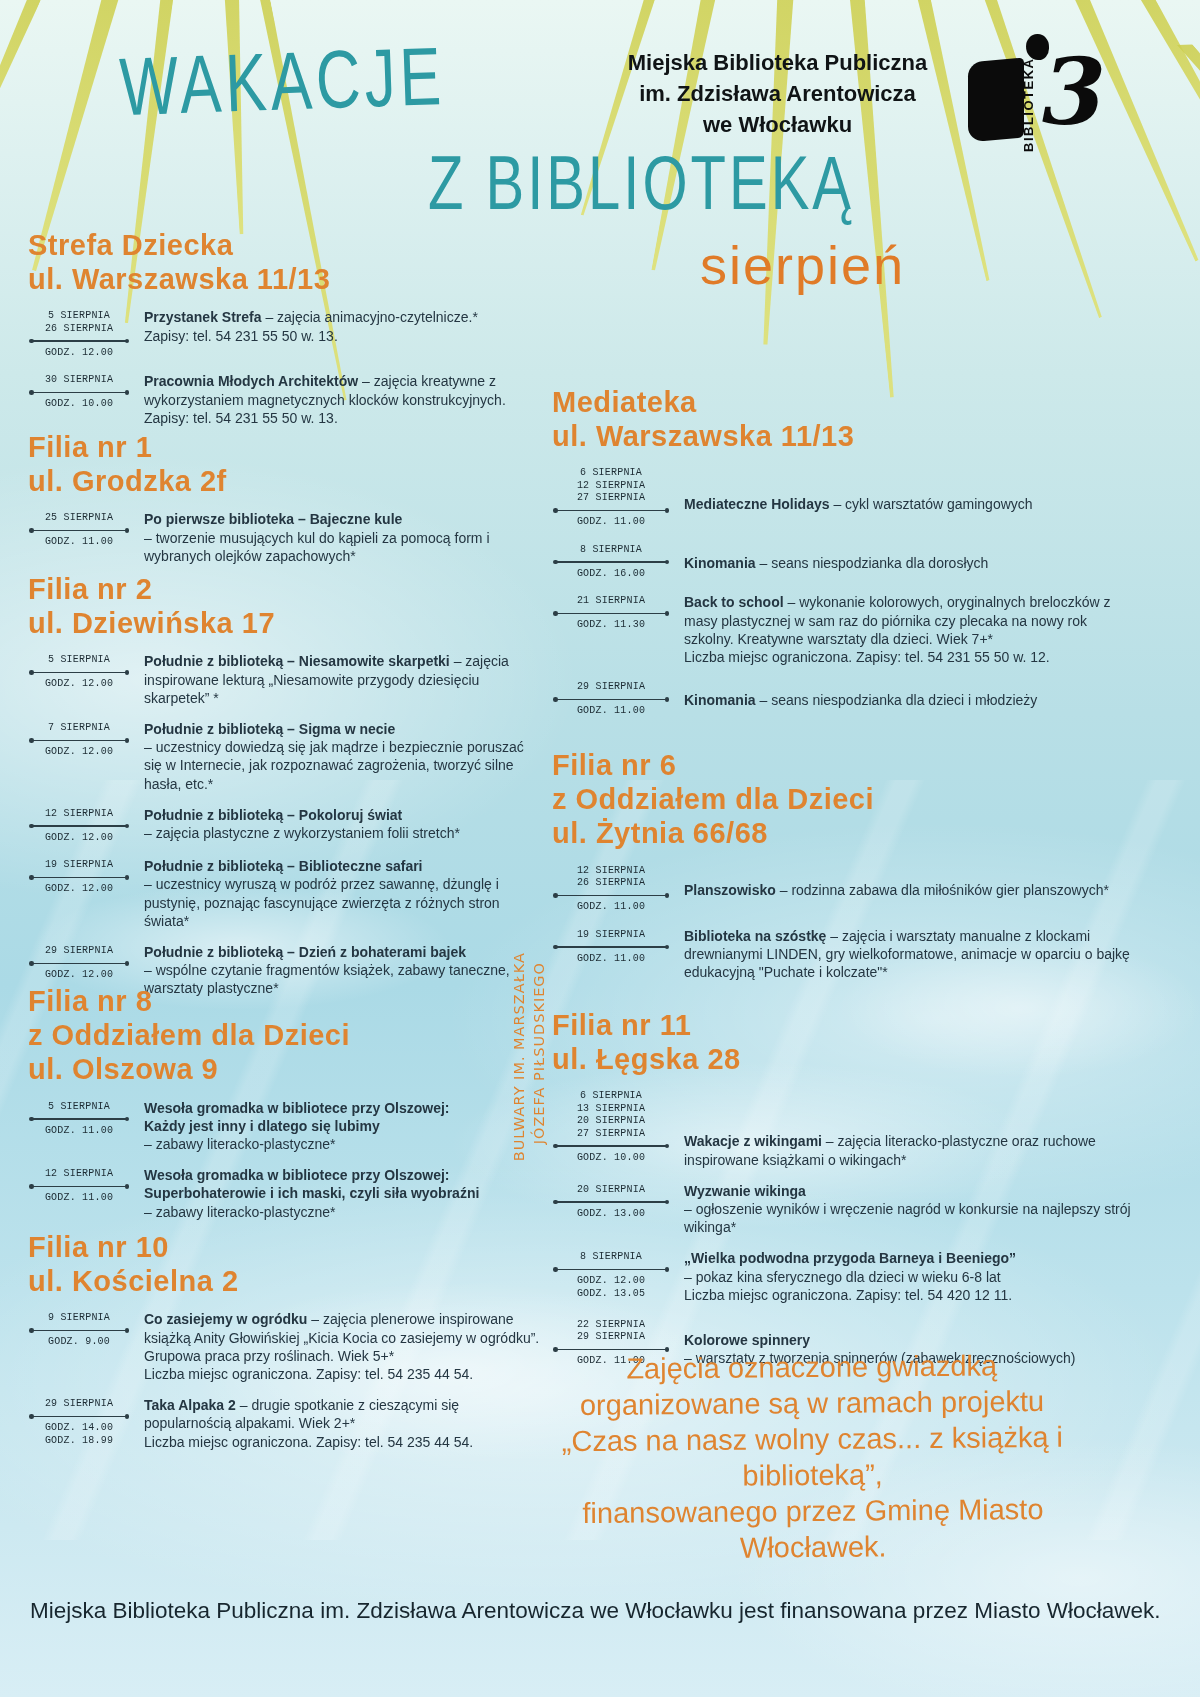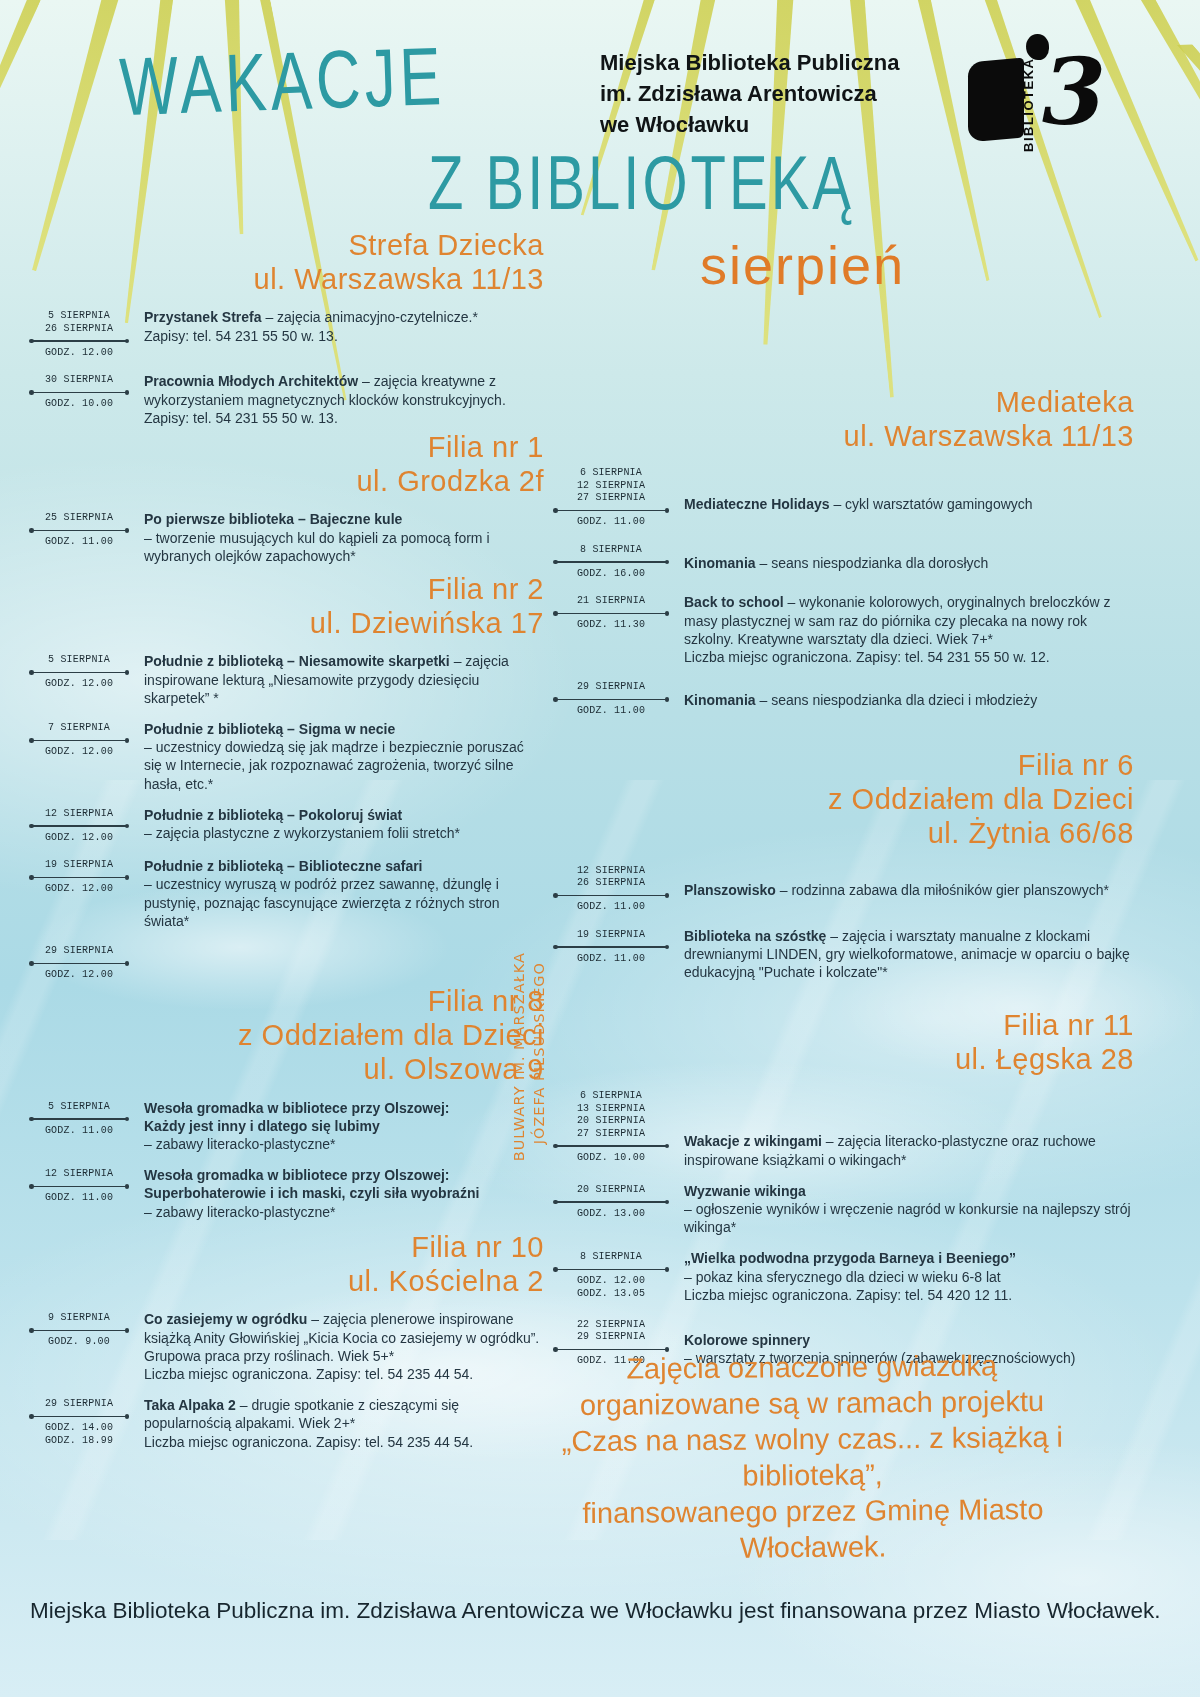--- a/index.html
+++ b/index.html
@@ -25,38 +25,38 @@
   .leaf{position:absolute;z-index:1;transform-origin:top center;
     clip-path:polygon(50% 0%,100% 4%,56% 100%,44% 100%);
     background:linear-gradient(180deg,#ccce4e,#dfe070);opacity:.88;}
   .content{position:absolute;inset:0;z-index:2;}
 
   .title1{position:absolute;left:118px;top:40px;font-size:62px;color:#2d9aa3;
     letter-spacing:4px;transform:rotate(-2deg) scaleY(1.32);transform-origin:left top;white-space:nowrap;}
   .title2{position:absolute;left:428px;top:138px;font-size:58px;color:#2d9aa3;
     letter-spacing:3px;transform:scaleY(1.32);transform-origin:left top;white-space:nowrap;}
   .month{position:absolute;left:700px;top:234px;font-size:54px;color:#e07b28;letter-spacing:2px;white-space:nowrap;}
-  .org{position:absolute;left:600px;top:48px;width:355px;text-align:left;
+  .org{position:absolute;left:600px;top:48px;width:355px;text-align:center;
     font-size:22px;font-weight:bold;color:#101416;line-height:1.4;white-space:pre-line;}
 
   .logo{position:absolute;left:966px;top:34px;width:140px;height:140px;}
   .logo-book{position:absolute;left:2px;top:26px;width:56px;height:80px;background:#0b0b0b;
     border-radius:14px 5px 6px 16px;transform:skewY(-5deg);}
   .logo-head{position:absolute;left:60px;top:0;width:23px;height:26px;background:#0b0b0b;border-radius:50% 50% 46% 54%;}
   .logo-word{position:absolute;left:55px;top:26px;height:92px;writing-mode:vertical-rl;transform:rotate(180deg);
     font-size:13px;font-weight:bold;letter-spacing:1.5px;color:#0b0b0b;}
   .logo-3{position:absolute;left:76px;top:12px;font-family:"DejaVu Serif",serif;font-style:italic;font-weight:bold;
     font-size:92px;line-height:1;color:#0b0b0b;}
 
   .col{position:absolute;}
   .sec{position:absolute;width:100%;}
   .col-left{left:28px;width:516px;}
   .col-right{left:552px;width:582px;}
-  .sec-title{white-space:pre-line;text-align:right;color:#df8430;font-size:29px;line-height:1.18;
-    margin:0 0 12px 0;letter-spacing:.5px;font-weight:normal;}
+  .sec-title{white-space:pre-line;text-align:left;color:#df8430;font-size:29px;line-height:1.18;
+    margin:0 0 12px 0;letter-spacing:.5px;font-weight:bold;}
   .event{display:flex;margin-bottom:13px;}
   .when{flex:0 0 102px;margin-right:14px;text-align:center;color:#1c2b33;padding-top:2px;}
   .col-right .when{flex:0 0 118px;}
   .dates,.times{white-space:pre-line;font-family:Liberation Mono, monospace;font-size:10px;line-height:1.25;letter-spacing:.2px;}
   .divider{position:relative;height:1.5px;background:#2c3e46;margin:5px 4px;}
   .divider::before,.divider::after{content:"";position:absolute;top:-1.5px;width:4.5px;height:4.5px;border-radius:50%;background:#2c3e46;}
   .divider::before{left:-3px;}
   .divider::after{right:-3px;}
   .desc{white-space:pre-line;font-size:14px;line-height:1.3;margin:0;flex:1;color:#243642;}
   .desc .b{font-weight:bold;}
@@ -182,20 +182,22 @@
           </div>
           <p class="desc"><span class="b">Południe z biblioteką – Biblioteczne safari</span><span>
 – uczestnicy wyruszą w podróż przez sawannę, dżunglę i pustynię, poznając fascynujące zwierzęta z różnych stron świata*</span></p>
         </div>
         <div class="event">
           <div class="when">
             <div class="dates">29 SIERPNIA</div>
             <div class="divider"></div>
             <div class="times">GODZ. 12.00</div>
           </div>
+          <p class="desc"><span class="b">Południe z biblioteką – Dzień z bohaterami bajek</span><span>
+– wspólne czytanie fragmentów książek, zabawy taneczne, warsztaty plastyczne*</span></p>
         </div>
       </div>
 
       <div class="sec" style="top:984px;">
         <h2 class="sec-title">Filia nr 8
 z Oddziałem dla Dzieci
 ul. Olszowa 9</h2>
         <div class="event">
           <div class="when">
             <div class="dates">5 SIERPNIA</div>

